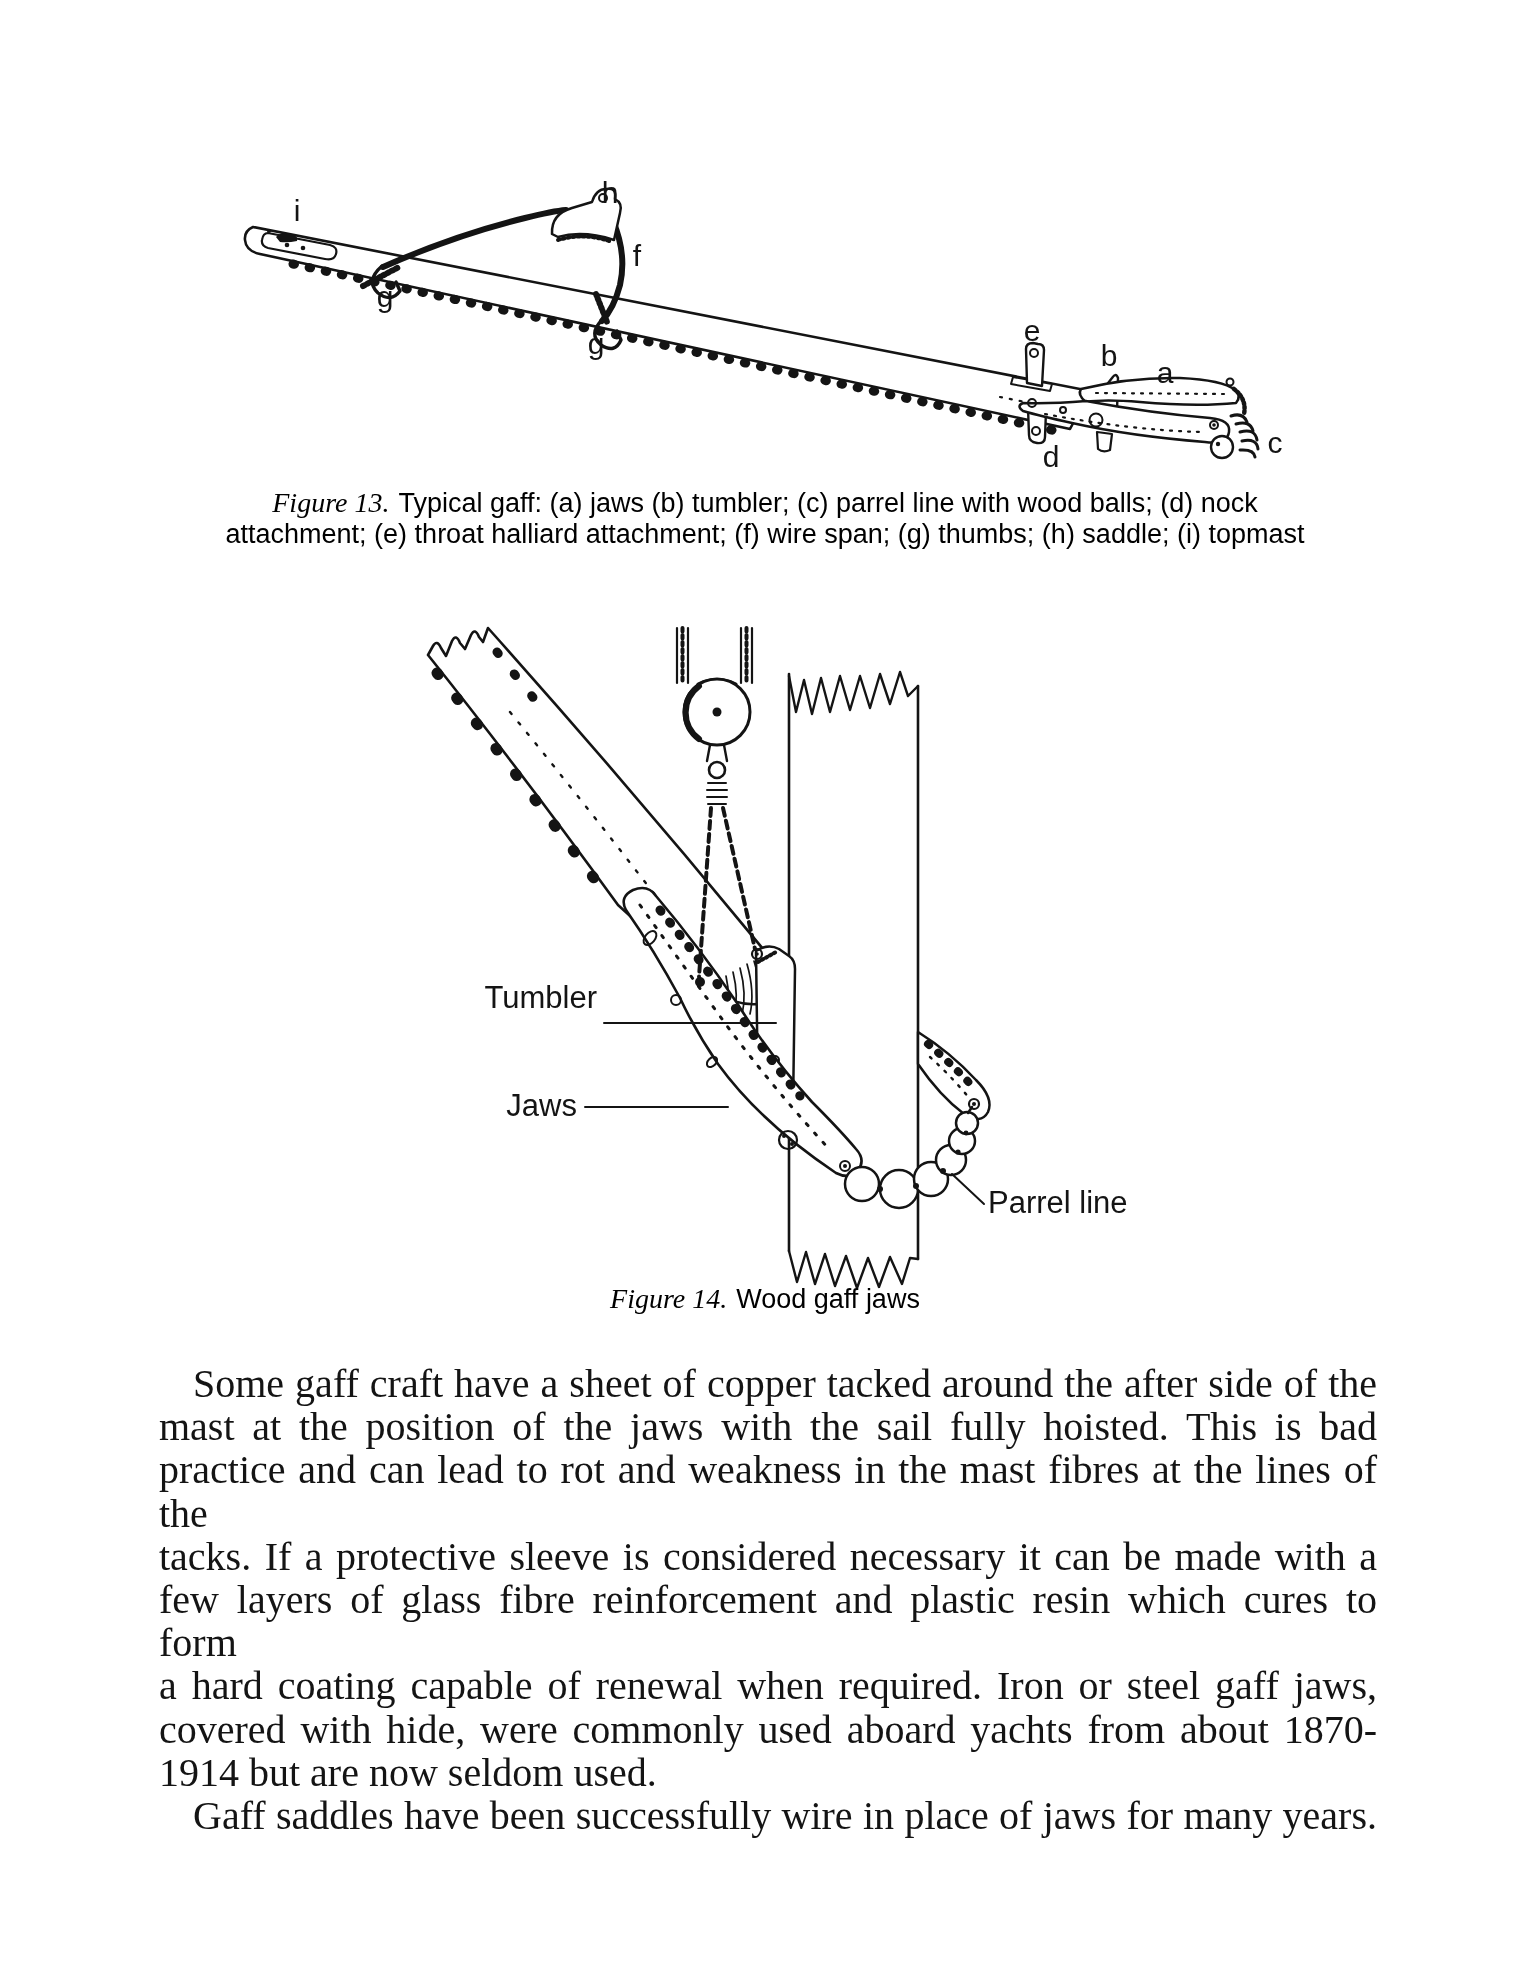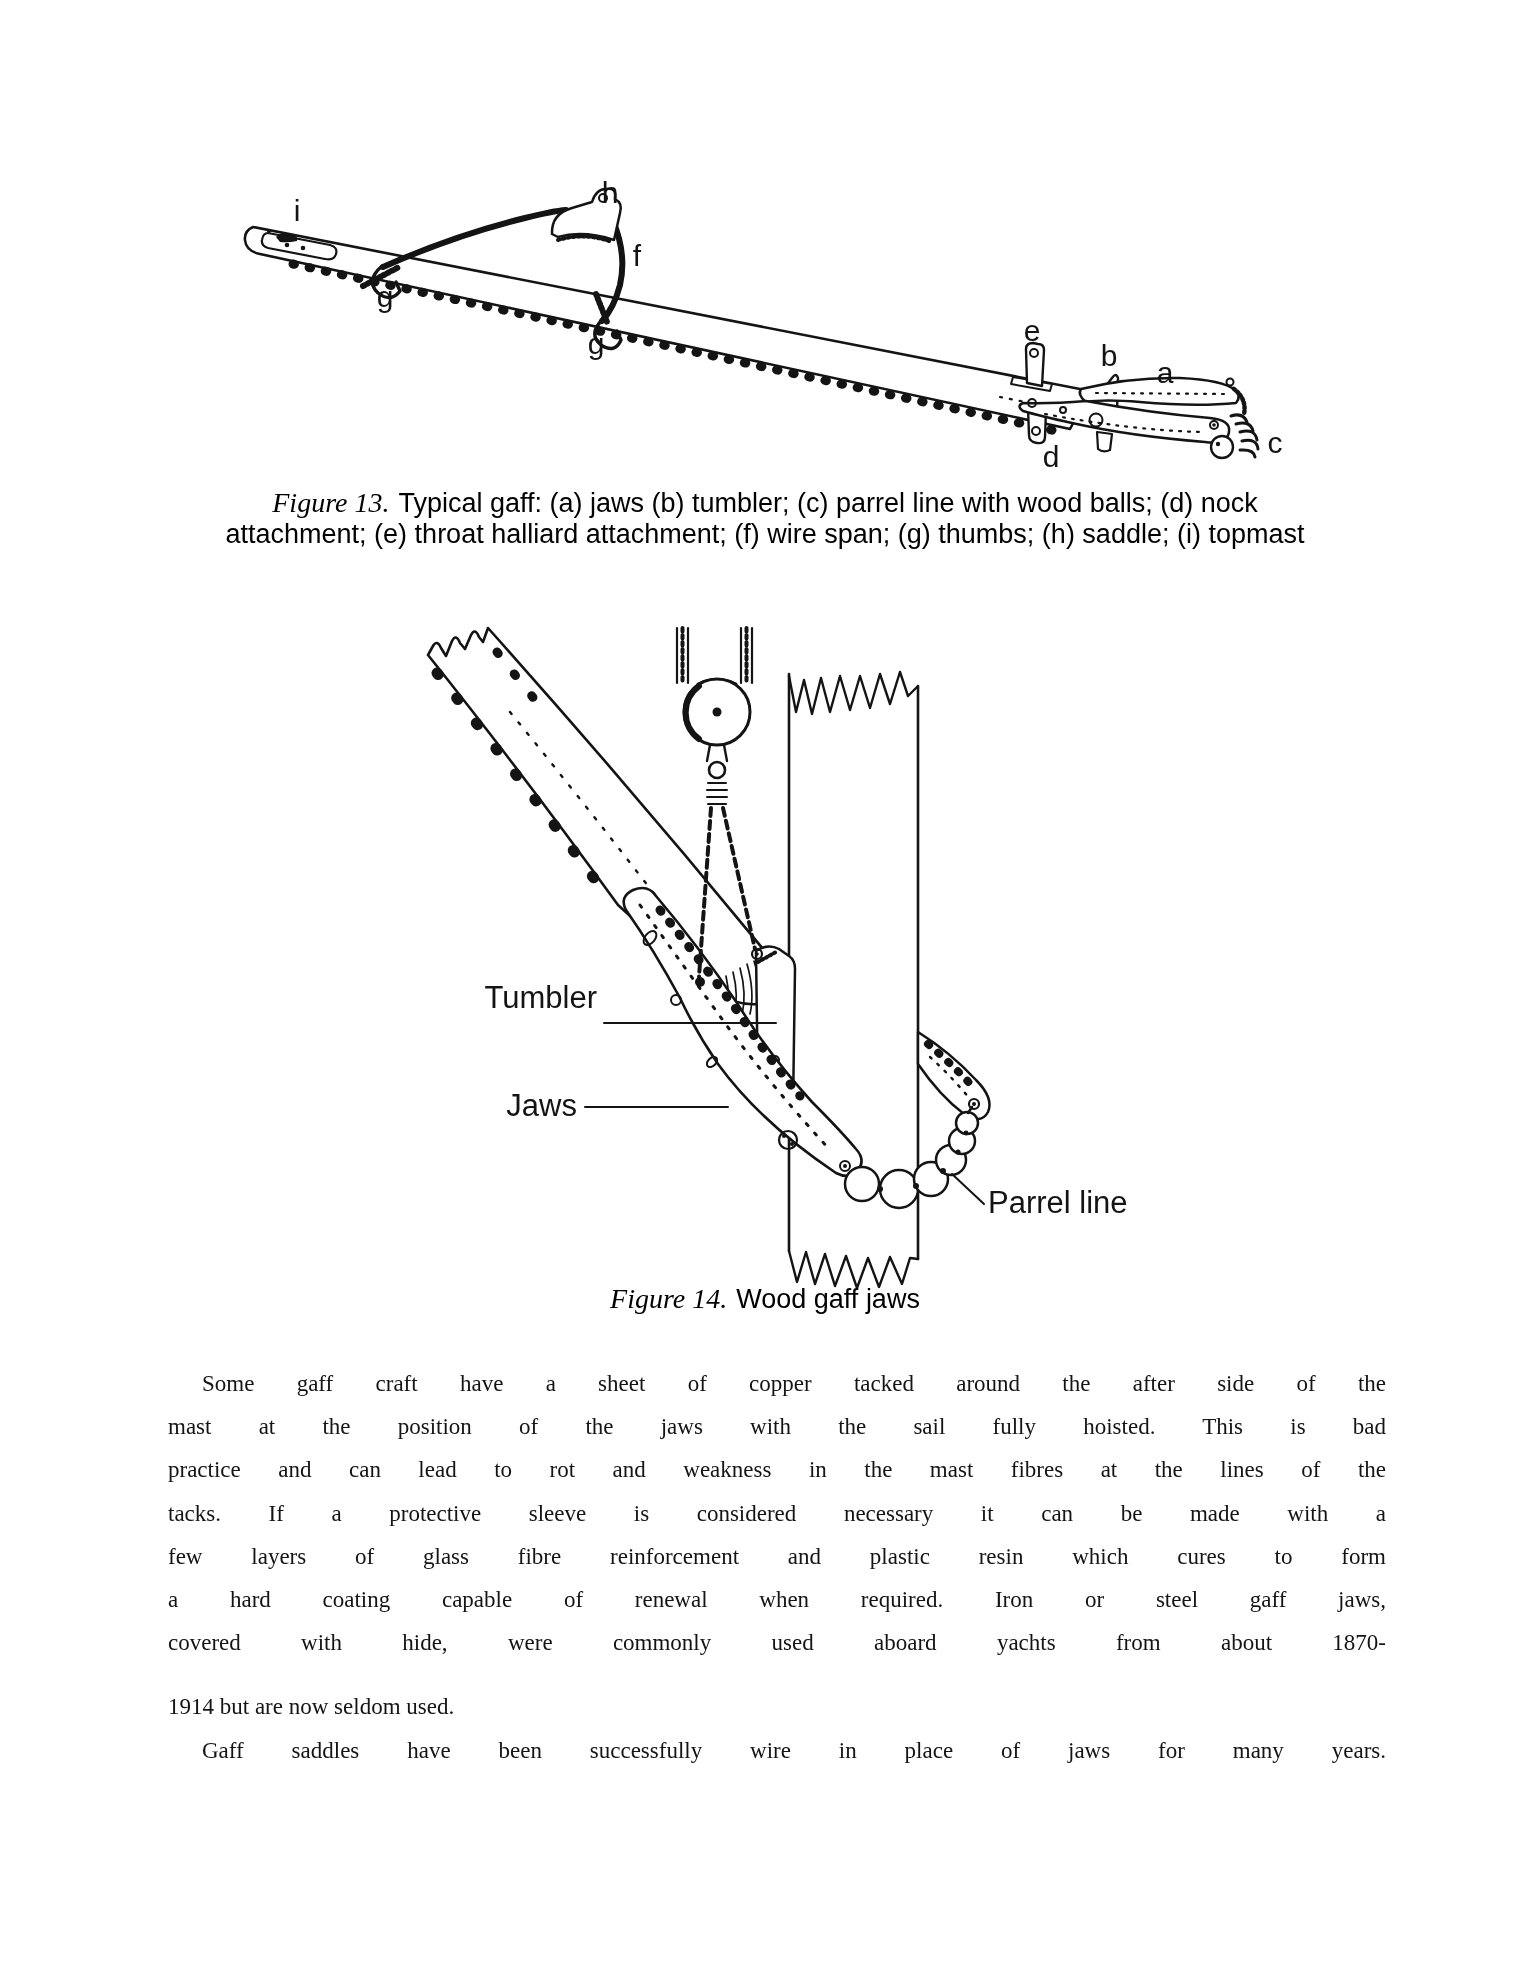--- a/index.html
+++ b/index.html
@@ -47,30 +47,30 @@
     color:#000000;
   }
   .caption .cap-prefix{
     font-family:"Liberation Serif", serif;
     font-style:italic;
     font-size:28px;
     margin-right:9px;
   }
   .bodytext{
     position:absolute;
-    left:168px;top:1362px;width:1218px;
-    font-size:23px;
+    left:159px;top:1362px;width:1218px;
+    font-size:40px;
     line-height:43.2px;
     color:#141414;
   }
   .bodyline{
     text-align:justify;
     text-align-last:justify;
   }
-  .bodyline.para-end{text-align-last:left;margin-top:21px;}
+  .bodyline.para-end{text-align-last:left;}
   .bodyline.indent{text-indent:34px;}
 </style>
 </head>
 <body>
 
 <div class="page">
 
   <svg style="top:0;" width="1530" height="560" viewBox="0 0 1530 560">
 
     <g>

